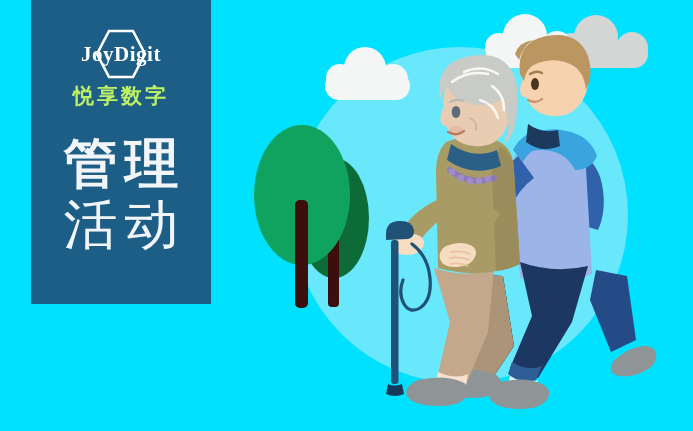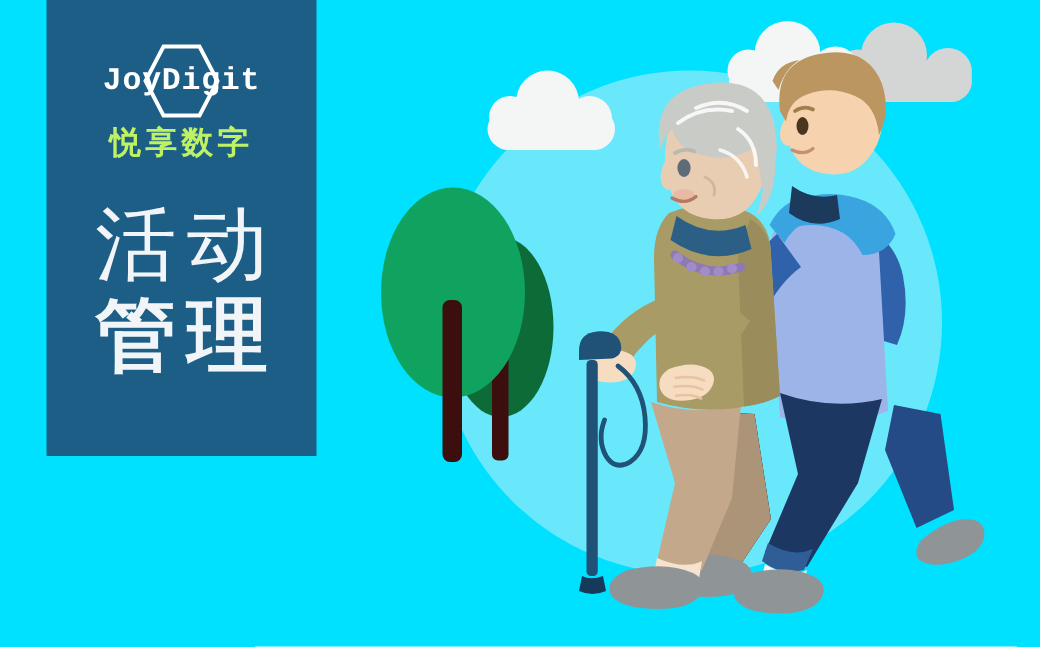--- a/index.html
+++ b/index.html
@@ -55,21 +55,21 @@
     top: 50%;
     transform: translate(-50%, -50%);
     width: 52px;
     height: 52px;
     pointer-events: none;
   }
   .logo-text {
     position: relative;
     z-index: 2;
     color: #ffffff;
-    font-family: Liberation Mono, monospace;
+    font-family: Liberation Serif, serif;
     font-weight: bold;
     font-size: 21px;
     letter-spacing: 0.5px;
     line-height: 1;
     white-space: nowrap;
   }
   .logo-cn {
     margin-top: 2px;
     color: #bef264;
     font-size: 21px;
@@ -252,19 +252,19 @@
     <div class="logo-wrap">
       <svg class="logo-hex" viewBox="0 0 52 52">
         <polygon points="14,3 38,3 50,26 38,49 14,49 2,26" fill="none" stroke="#ffffff" stroke-width="2.6"></polygon>
       </svg>
       <div class="logo-text">JoyDigit</div>
     </div>
 
     <div class="logo-cn">悦享数字</div>
 
     <div class="title-block">
+      <div class="title-line bold">管理</div>
       <div class="title-line thin">活动</div>
-      <div class="title-line bold">管理</div>
     </div>
 
   </div>
 
 </div>
 
 </body></html>

